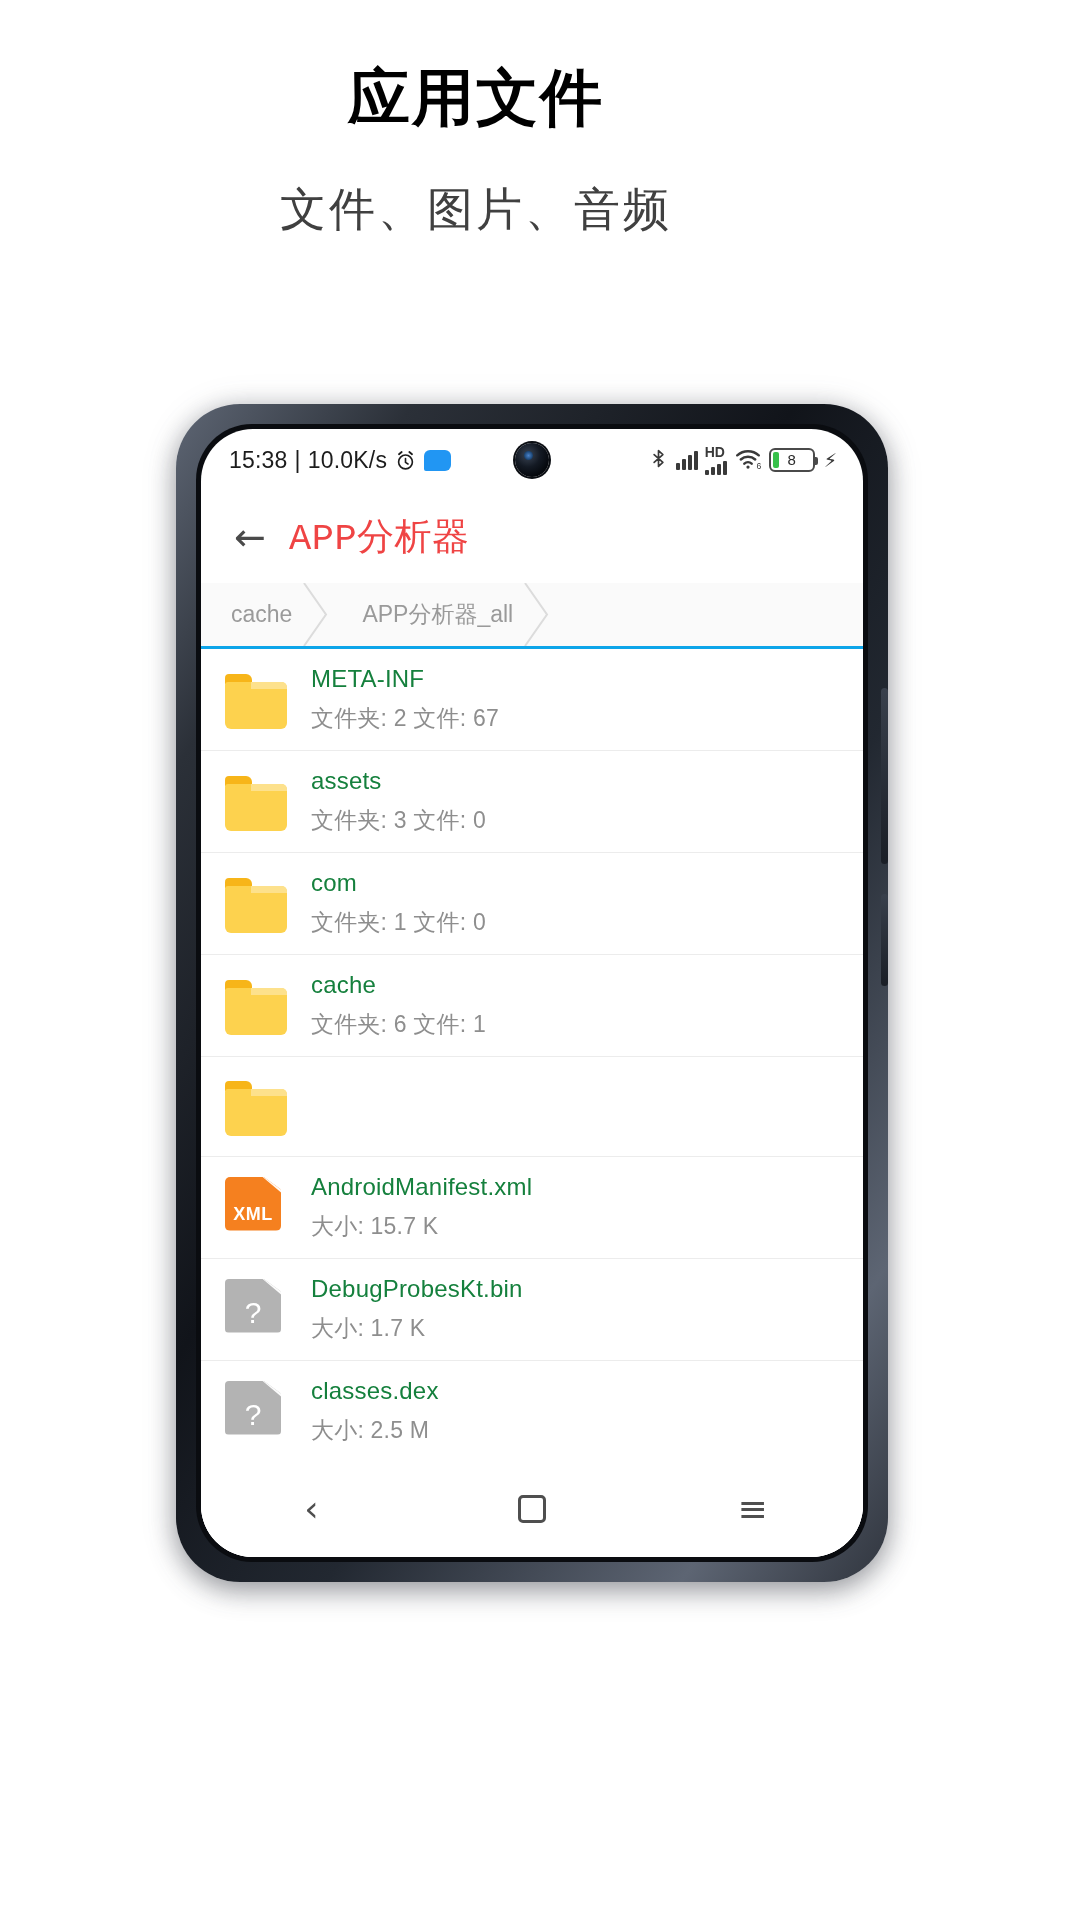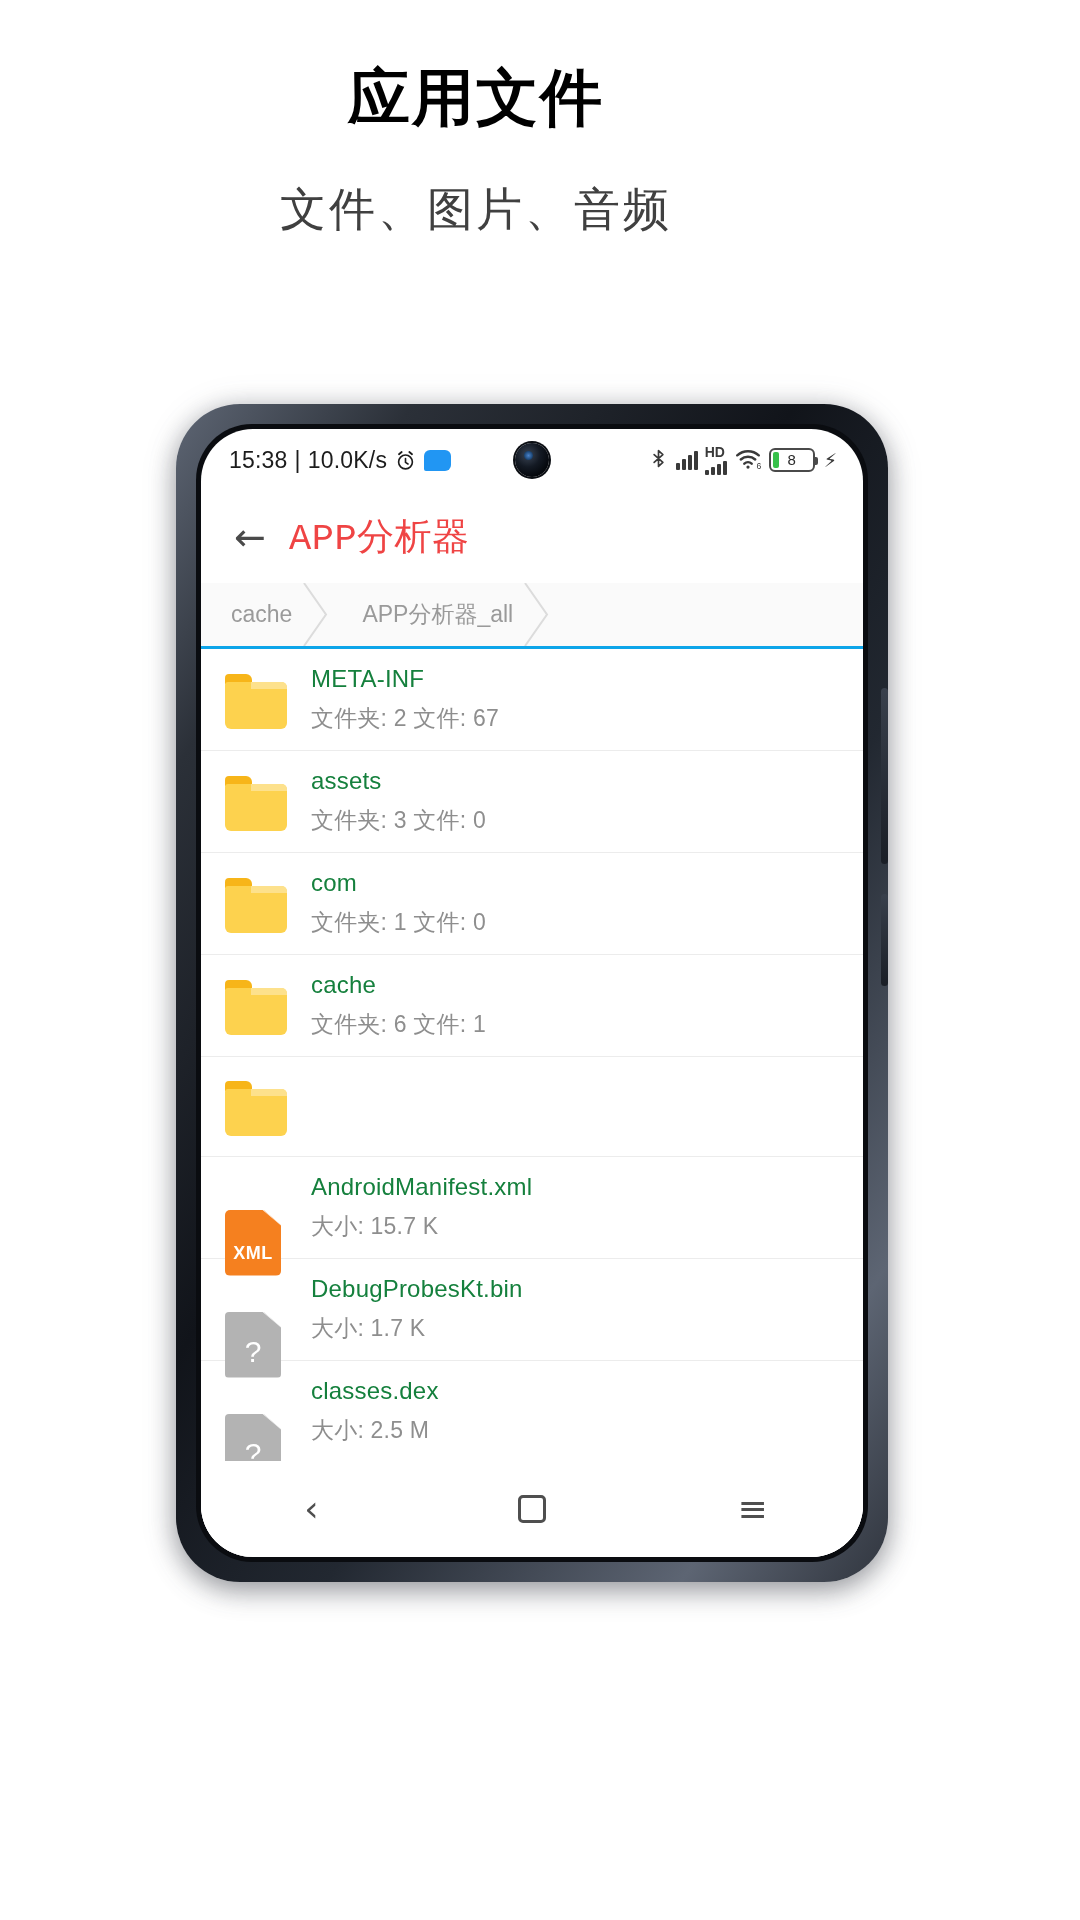--- a/index.html
+++ b/index.html
@@ -232,26 +232,26 @@
     border-radius:3px 6px 6px 6px;
   }
   .folder .lip {
     position:absolute; left:26px; top:8px;
     width:36px; height:7px;
     background:#fde18c;
     border-radius:0 5px 0 0;
   }
   
   .sheet {
-    width:56px; height:66px;
+    width:56px; height:54px;
     position:relative;
     background:#b3b3b3;
     border-radius:4px;
     clip-path:polygon(0 0, 68% 0, 100% 24%, 100% 100%, 0 100%);
-    display:flex; align-items:center; justify-content:center;margin-top:33px;
+    display:flex; align-items:center; justify-content:center;
   }
   .sheet.xml { background:#f5801f; border-radius:5px; }
   .sheet .fold {
     position:absolute; right:0; top:0;
     width:19px; height:16px;
     background:#fff;
     clip-path:polygon(0 0, 100% 100%, 100% 0);
     opacity:.95;
   }
   .sheet .glyph {

